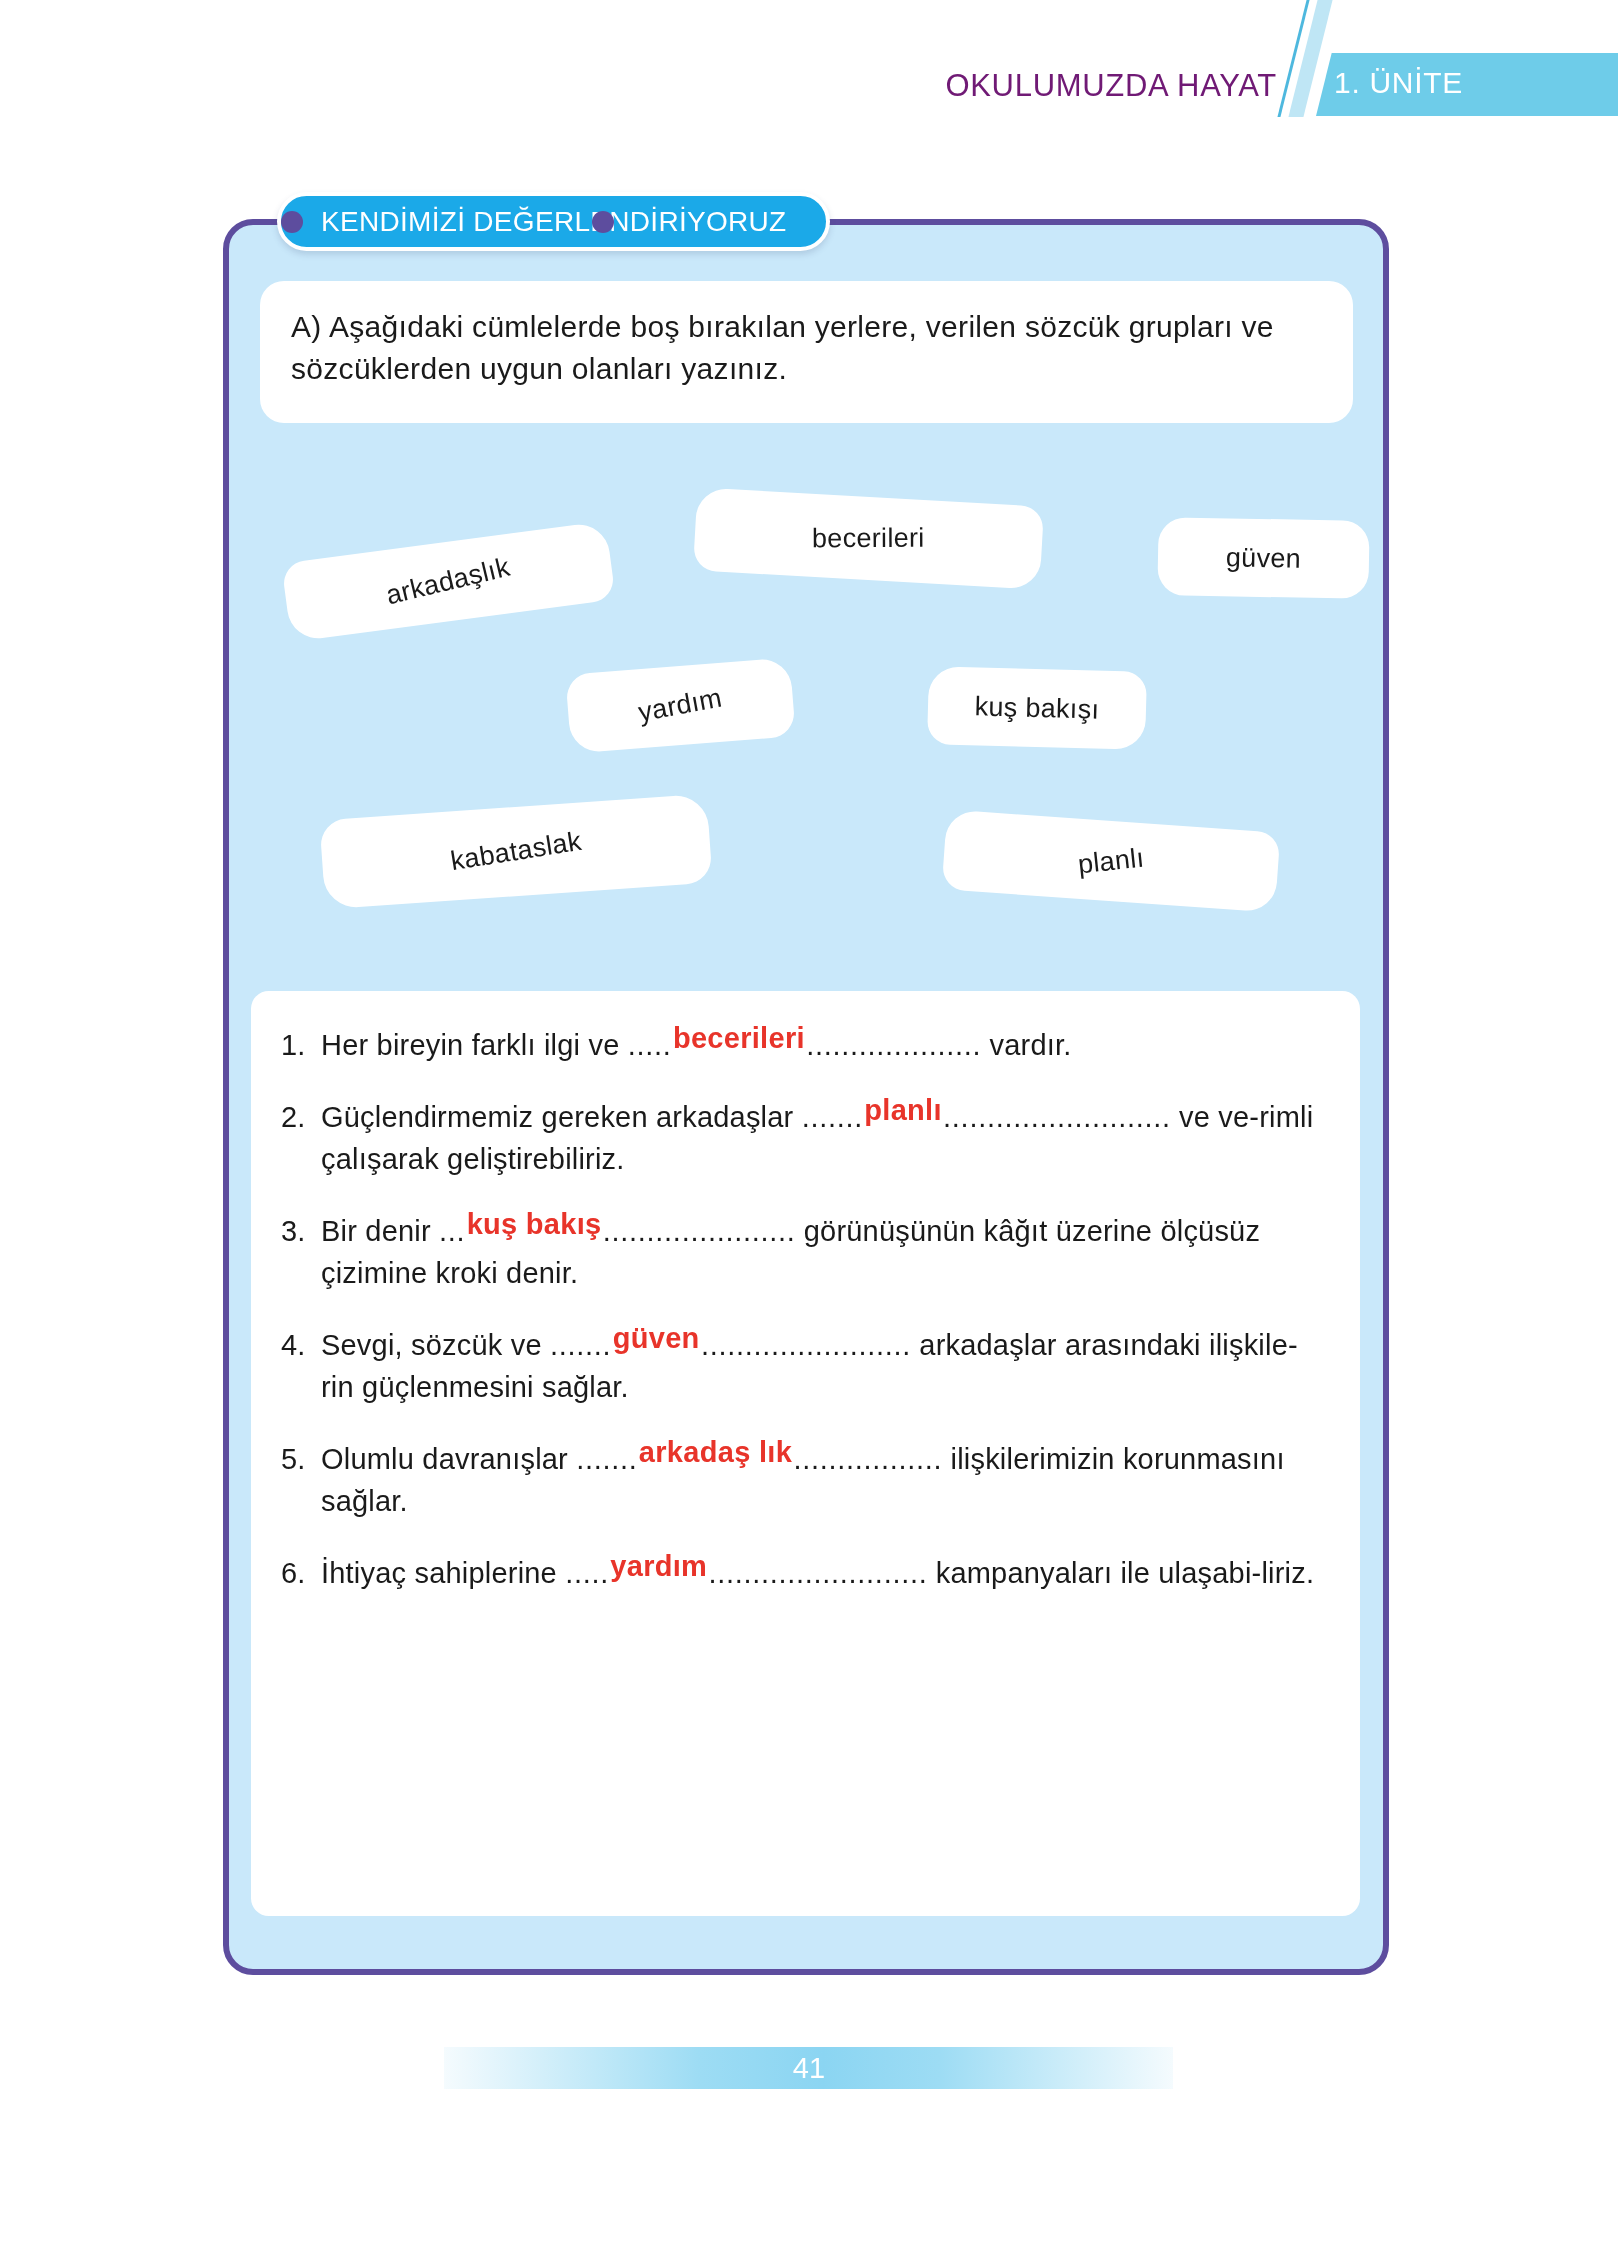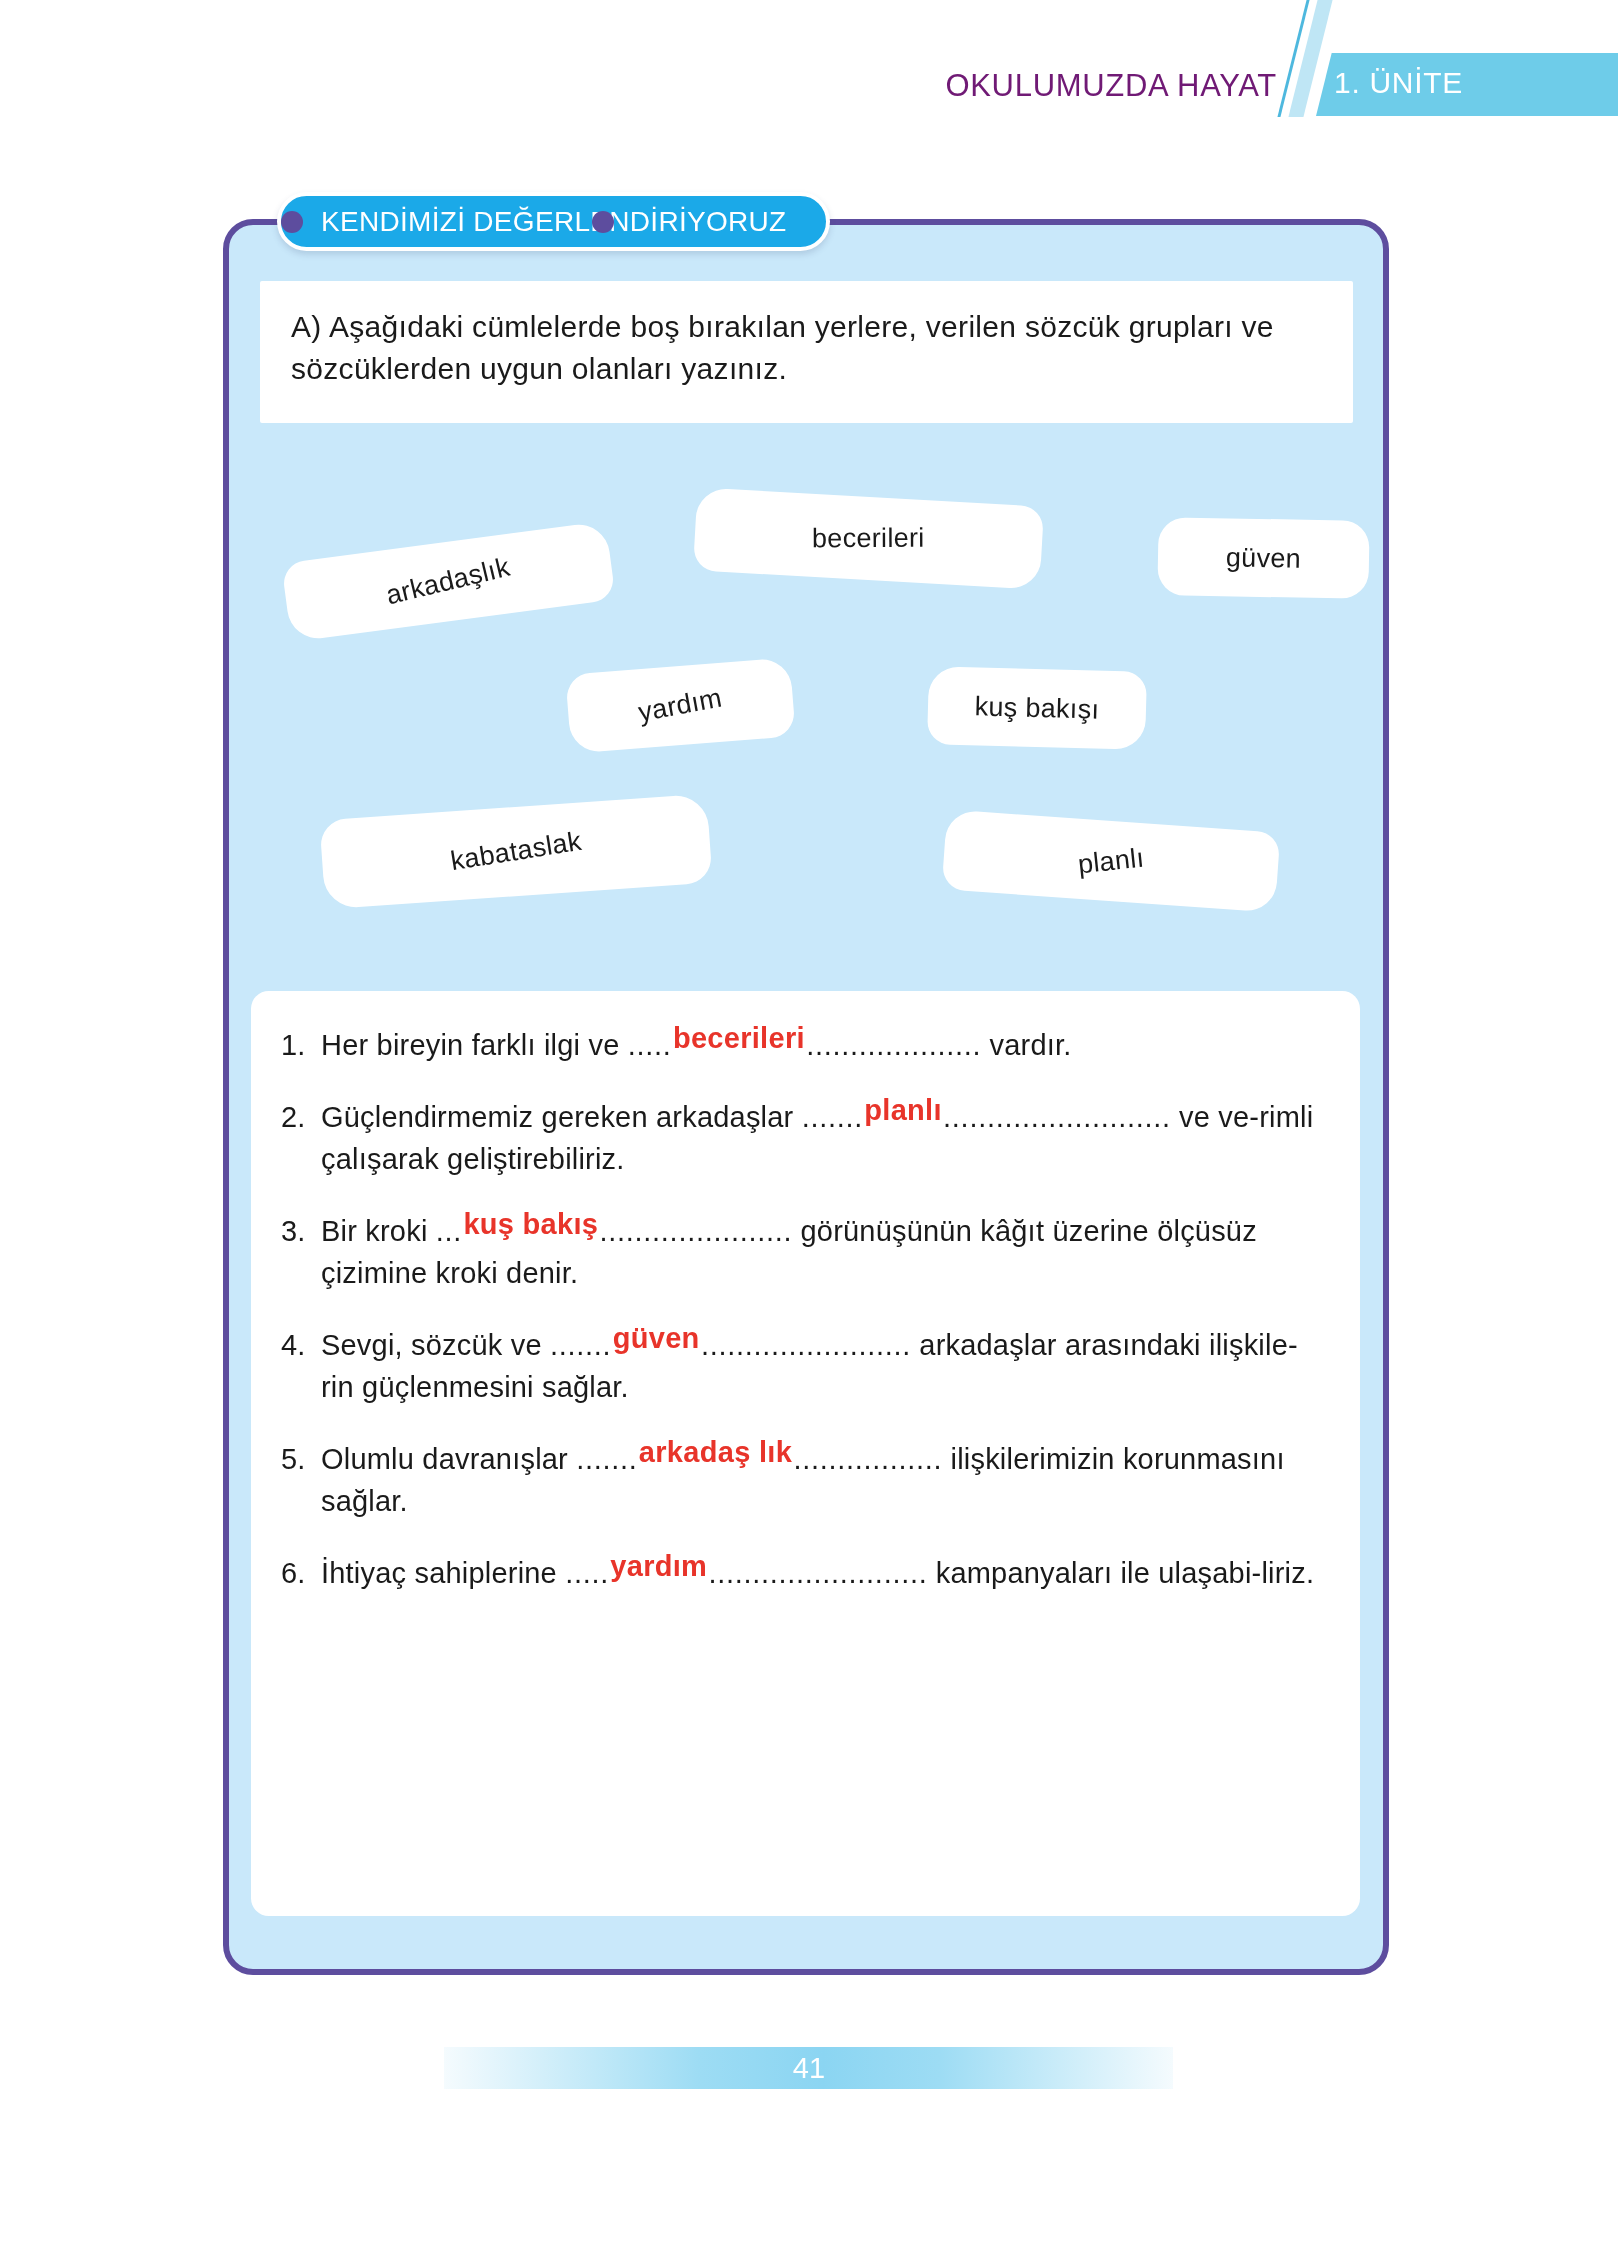--- a/index.html
+++ b/index.html
@@ -133,21 +133,21 @@
   .pill-dot.right { right: 4.1px; }
 
   
   .instruction-box {
     position: absolute;
     top: 281px;
     left: 260px;
     width: 1093px;
     height: 142px;
     background: #ffffff;
-    border-radius: 2px;
+    border-radius: 24px;
     box-sizing: border-box;
     padding: 24.5px 31px 0 31px;
   }
   .instruction-text {
     font-size: 30px;
     line-height: 1.42;
     color: #1a1a1a;
     font-weight: 300;
     letter-spacing: 0.3px;
     text-indent: 0;
@@ -348,21 +348,21 @@
 
   <div class="q-item">
     <span class="q-num">1.</span><span>Her bireyin  farklı  ilgi   ve </span><span class="q-dots">.....</span><span class="q-ans">becerileri</span><span class="q-dots">....................</span><span> vardır.</span>
   </div>
 
   <div class="q-item">
     <span class="q-num">2.</span><span>Güçlendirmemiz  gereken  arkadaşlar </span><span class="q-dots">.......</span><span class="q-ans">planlı</span><span class="q-dots">..........................</span><span> ve ve-rimli  çalışarak  geliştirebiliriz.</span>
   </div>
 
   <div class="q-item">
-    <span class="q-num">3.</span><span>Bir  kroki </span><span class="q-dots">...</span><span class="q-ans">kuş bakış</span><span class="q-dots">......................</span><span> görünüşünün  kâğıt  üzerine  ölçüsüz  çizimine  kroki  denir.</span>
+    <span class="q-num">3.</span><span>Bir  denir </span><span class="q-dots">...</span><span class="q-ans">kuş bakış</span><span class="q-dots">......................</span><span> görünüşünün  kâğıt  üzerine  ölçüsüz  çizimine  kroki  denir.</span>
   </div>
 
   <div class="q-item">
     <span class="q-num">4.</span><span>Sevgi,  sözcük  ve </span><span class="q-dots">.......</span><span class="q-ans">güven</span><span class="q-dots">........................</span><span> arkadaşlar  arasındaki  ilişkile-rin  güçlenmesini  sağlar.</span>
   </div>
 
   <div class="q-item">
     <span class="q-num">5.</span><span>Olumlu  davranışlar </span><span class="q-dots">.......</span><span class="q-ans">arkadaş lık</span><span class="q-dots">.................</span><span> ilişkilerimizin  korunmasını  sağlar.</span>
   </div>
 

